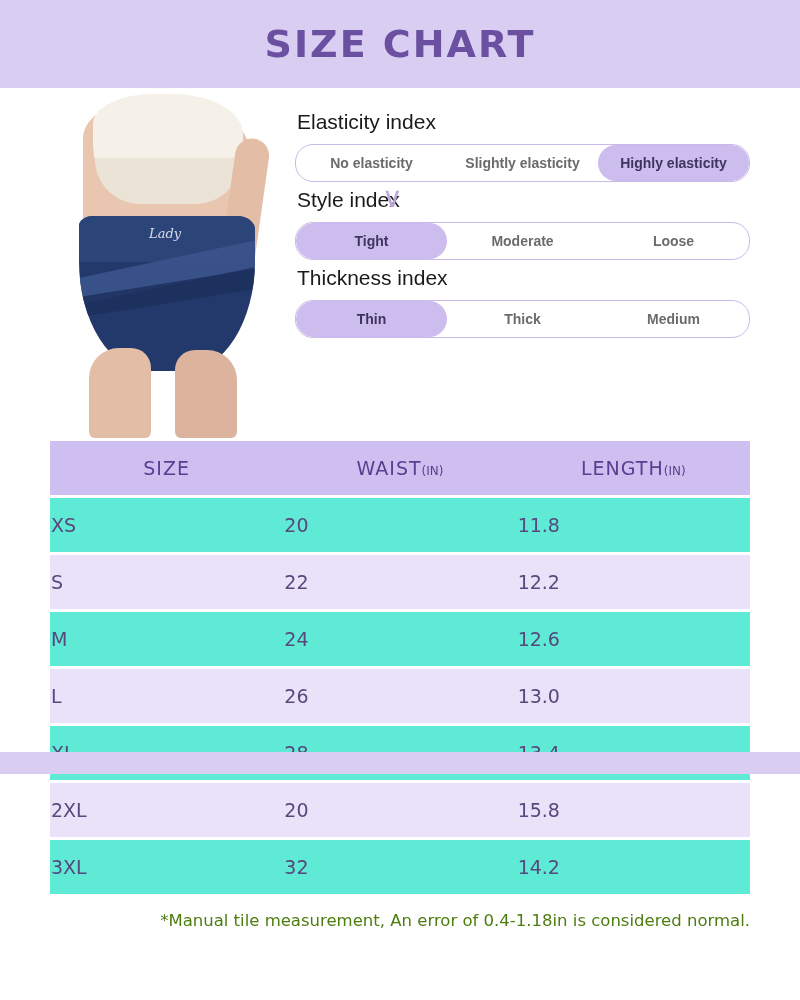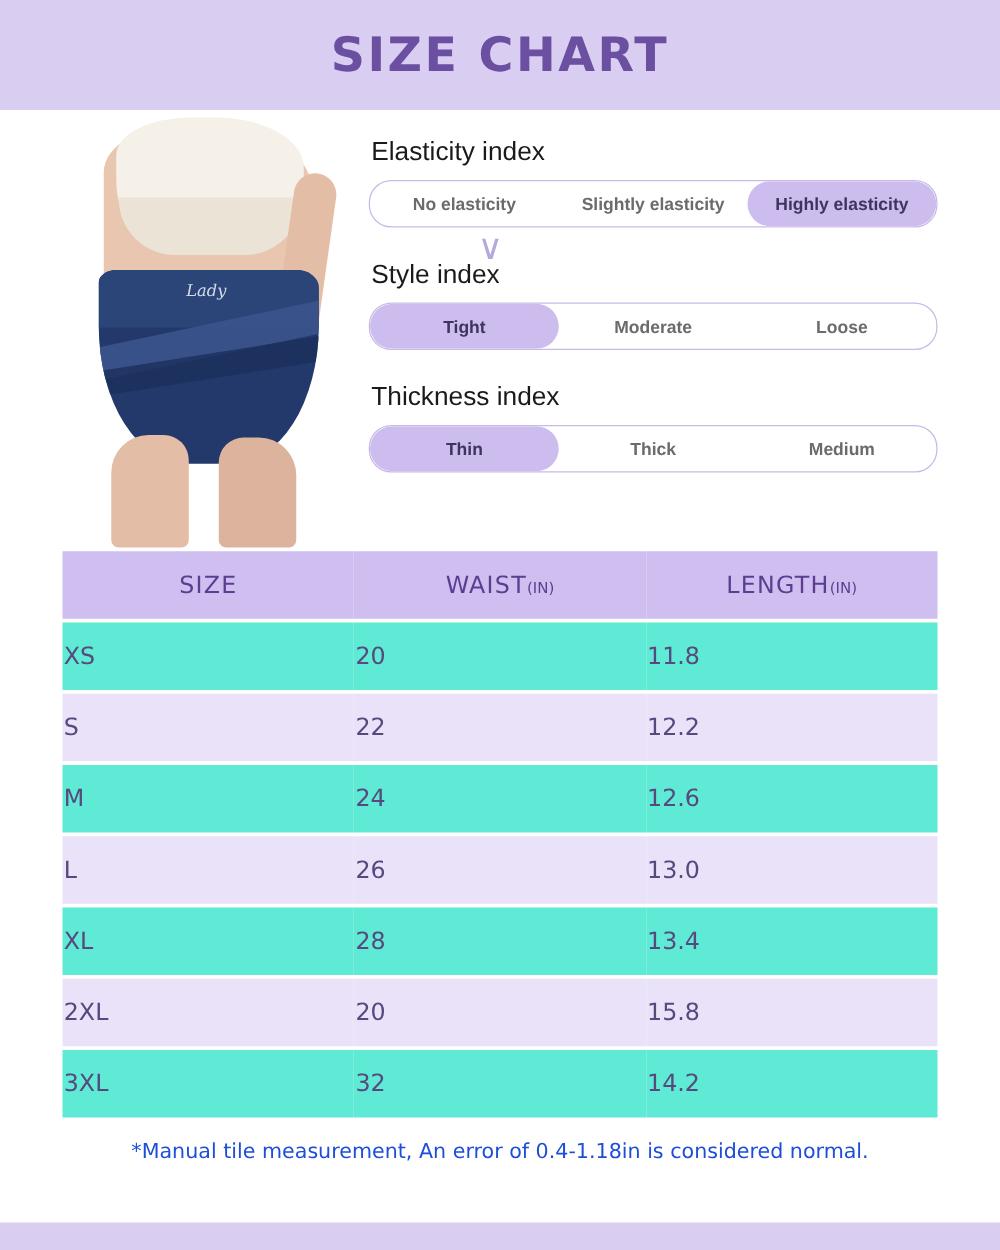--- a/index.html
+++ b/index.html
@@ -10,21 +10,21 @@
     width: 800px;
     height: 1000px;
     background: #ffffff;
     font-family: "Liberation Sans", sans-serif;
     color: #5b4a8a;
     overflow: hidden;
   }
   .page {
     position: relative;
     width: 800px;
-    height: 1000px;
+    height: 774px;
     background: #ffffff;
   }
 
   
   .header {
     height: 88px;
     background: #d9cdf2;
     display: flex;
     align-items: center;
     justify-content: center;
@@ -169,21 +169,21 @@
     top: 40px;
     width: 34px;
     height: 150px;
     background: #e4bda6;
     border-radius: 20px;
     transform: rotate(8deg);
   }
 
   
   .index-block {
-    margin-bottom: 26px;
+    margin-bottom: 6px;
   }
   .index-title {
     font-size: 21px;
     color: #1a1a1a;
     margin: 0 0 10px 2px;
     font-family: "Liberation Sans", sans-serif;
   }
   .pill-bar {
     position: relative;
     display: flex;
@@ -238,23 +238,23 @@
     font-weight: normal;
   }
   .row-a td { background: #5eead4; }
   .row-b td { background: #eae2f9; }
   table.size-table td {
     font-size: 19px;
     color: #57487d;
     font-family: "DejaVu Sans", sans-serif;
   }
   .note {
-    text-align: center;
+    text-align: right;
     font-size: 16.5px;
-    color: #1d4ed8;
+    color: #4d7c0f;
     padding-top: 14px;
     font-family: "DejaVu Sans", sans-serif;
   }
   .footer-bar {
     position: absolute;
     left: 0;
     bottom: 0;
     width: 100%;
     height: 22px;
     background: #d9cdf2;

